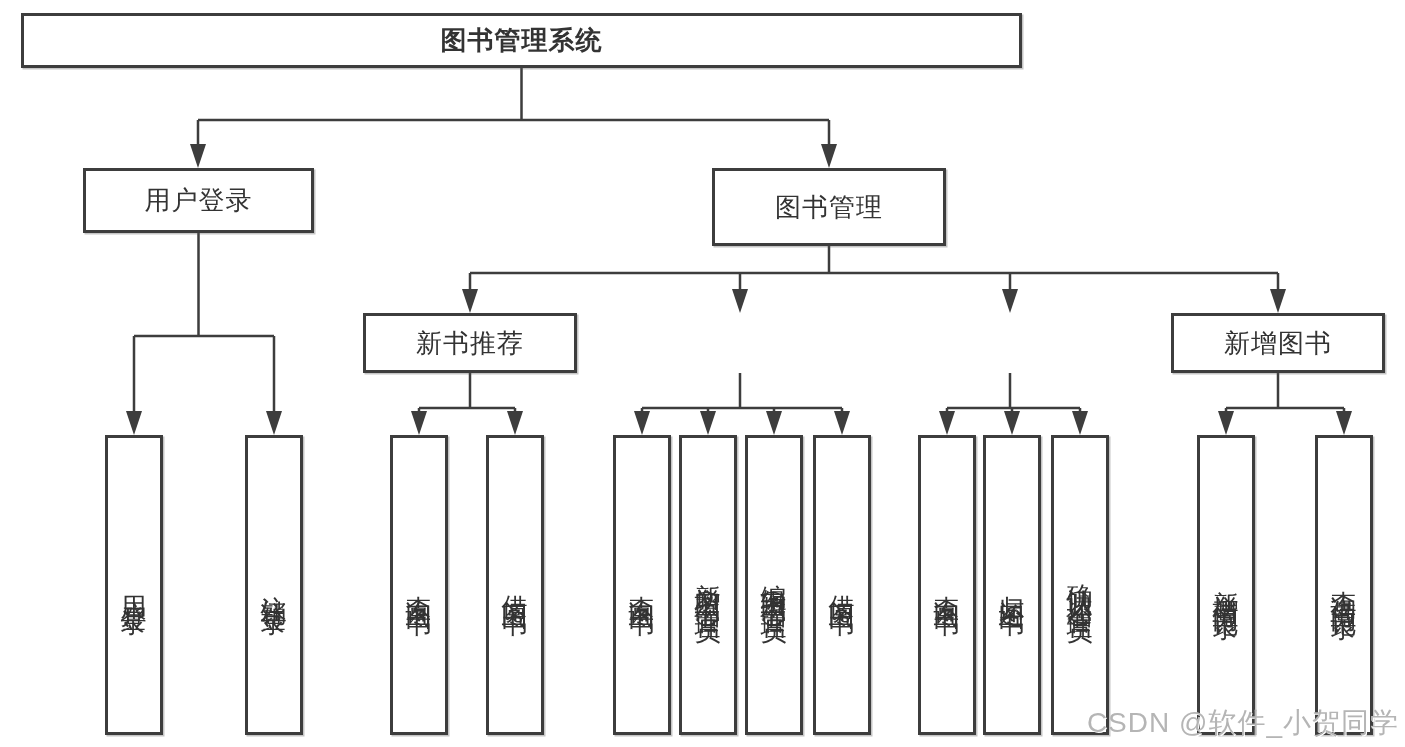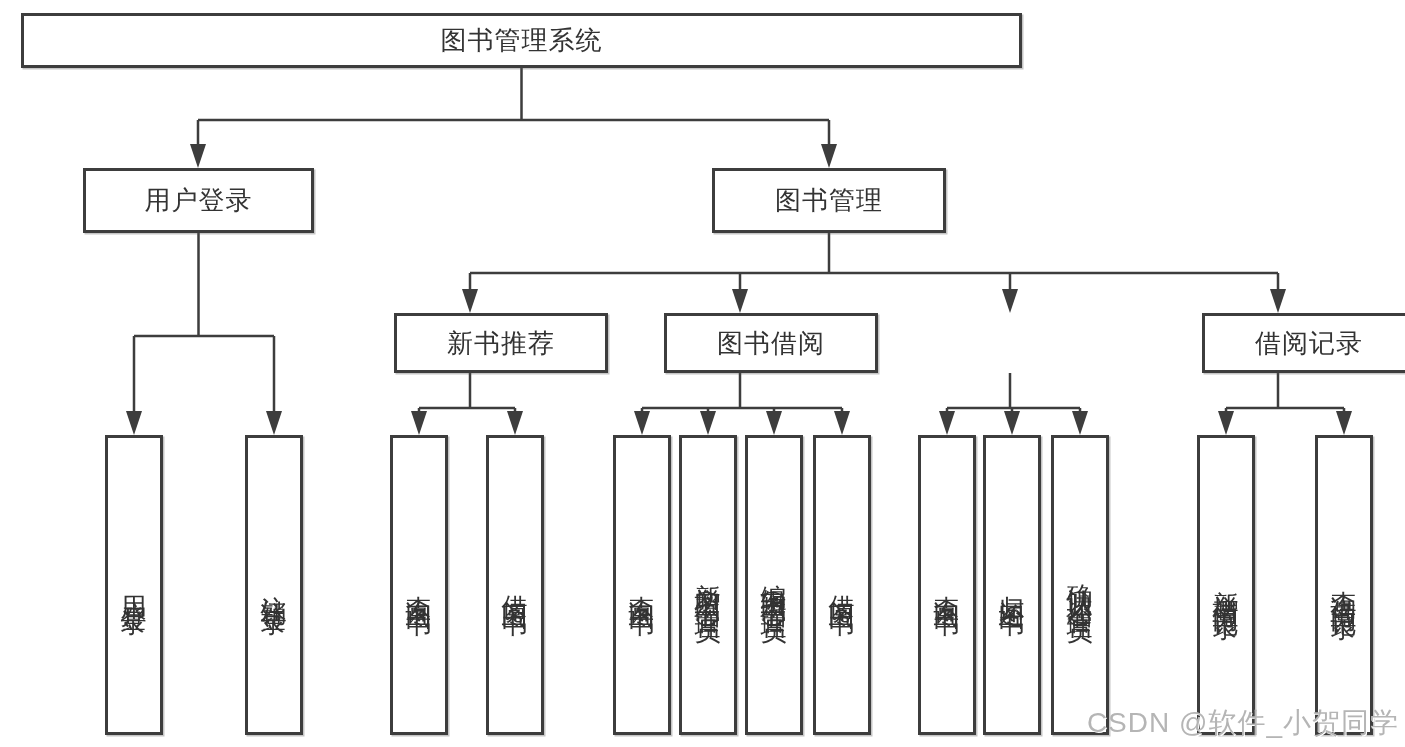--- a/index.html
+++ b/index.html
@@ -20,24 +20,24 @@
     border: 3px solid #3d3d3d;
     box-shadow: 1.5px 1.5px 0 rgba(90,90,90,0.35);
     display: flex;
     align-items: center;
     justify-content: center;
     color: #333333;
     font-size: 26px;
     letter-spacing: 1px;
     white-space: nowrap;
   }
-  .root  { left: 21px;  top: 13px;  width: 1001px; height: 55px; }
+  .root  { left: 21px;  top: 13px;  width: 1001px; height: 55px; font-weight: bold; }
   .lv2-a { left: 83px;  top: 168px; width: 231px;  height: 65px; }
-  .lv2-b { left: 712px; top: 168px; width: 234px;  height: 65px; }
-  .lv3   { top: 313px; height: 60px; width: 214px; margin-left: 31px; }
+  .lv2-b { left: 712px; top: 168px; width: 234px;  height: 78px; }
+  .lv3   { top: 313px; height: 60px; width: 214px; }
 
   .leaf {
     position: absolute;
     top: 435px;
     width: 58px;
     height: 300px;
     background: #ffffff;
     border: 3px solid #3d3d3d;
     box-shadow: 1.5px 1.5px 0 rgba(90,90,90,0.35);
     display: flex;
@@ -87,22 +87,21 @@
              M1080 435 L1072 411 L1088 411 Z
              M1226 435 L1218 411 L1234 411 Z  M1344 435 L1336 411 L1352 411 Z"></path>
   </svg>
 
   <div class="node root">图书管理系统</div>
 
   <div class="node lv2-a">用户登录</div>
   <div class="node lv2-b">图书管理</div>
 
   <div class="node lv3" style="left:363px">新书推荐</div>
-  <div class="node lv3" style="left:633px">图书借阅</div>
-  <div class="node lv3" style="left:1171px">借阅记录</div>
+  <div class="node lv3" style="left:1171px">新增图书</div>
 
   <div class="leaf" style="left:105px">
     <span>用户登录</span>
     </div>
   <div class="leaf" style="left:245px">
     <span>注销登录</span>
     </div>
 
   <div class="leaf" style="left:390px">
     <span>查询图书</span>

